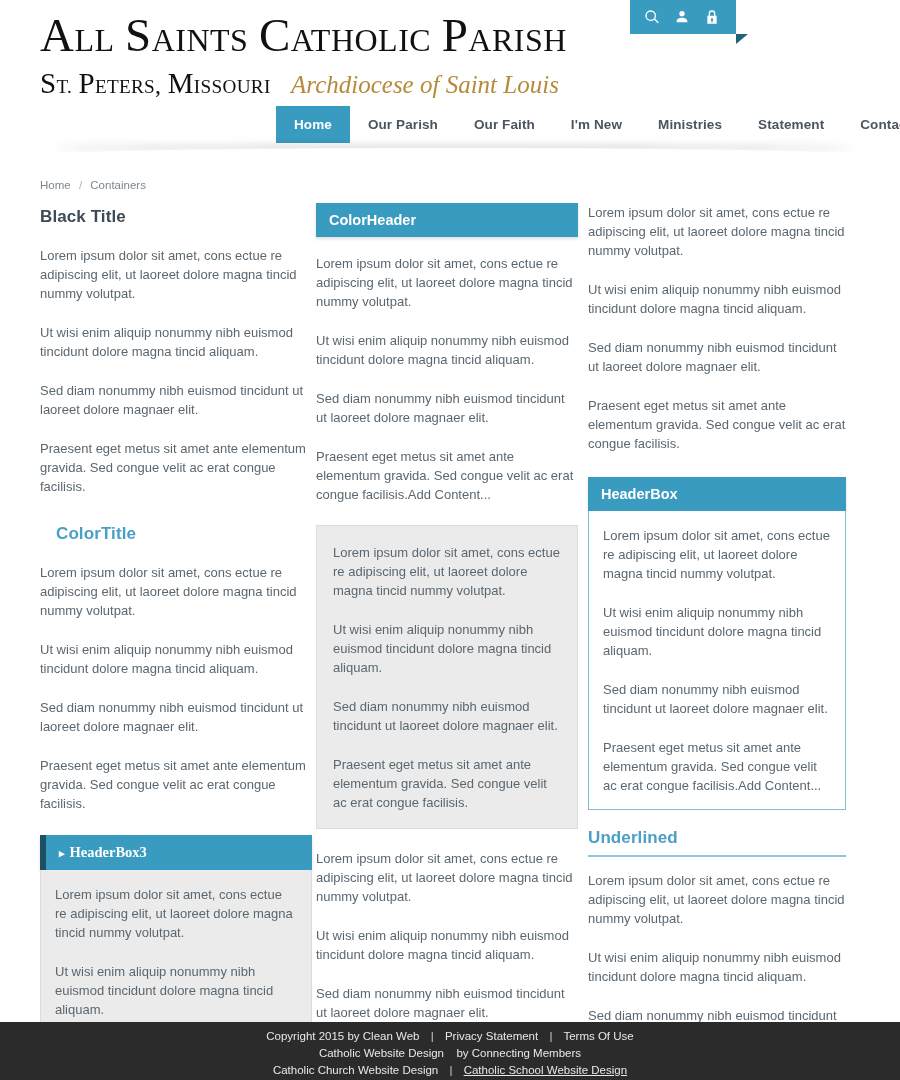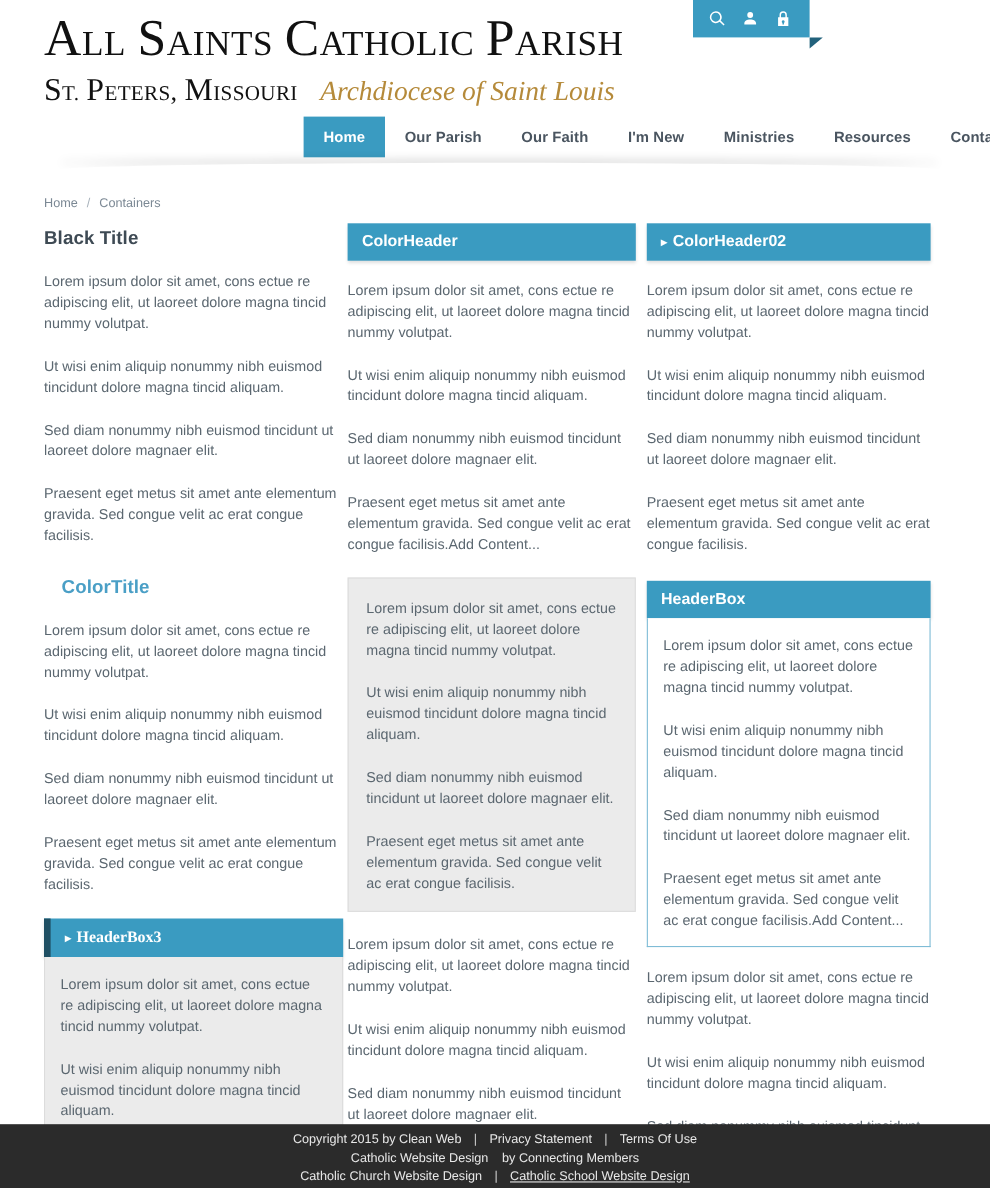--- a/index.html
+++ b/index.html
@@ -187,21 +187,21 @@
     <div class="ribbon-fold"></div>
   </div>
 
   <div class="nav-wrap">
     <nav class="nav">
       <div class="nav-item active">Home</div>
       <div class="nav-item">Our Parish</div>
       <div class="nav-item">Our Faith</div>
       <div class="nav-item">I'm New</div>
       <div class="nav-item">Ministries</div>
-      <div class="nav-item">Resources</div>
+      <div class="nav-item">Statement</div>
       <div class="nav-item">Contact Us</div>
     </nav>
   </div>
   <div class="nav-shadow"></div>
 
   <div class="breadcrumb">
     <a href="#">Home</a>
     <span class="sep">/</span>
     <span>Containers</span>
   </div>
@@ -255,40 +255,38 @@
 
       <p class="body-p">Lorem ipsum dolor sit amet, cons ectue re adipiscing elit, ut laoreet dolore magna tincid nummy volutpat.</p>
       <p class="body-p">Ut wisi enim aliquip nonummy nibh euismod tincidunt dolore magna tincid aliquam.</p>
       <p class="body-p">Sed diam nonummy nibh euismod tincidunt ut laoreet dolore magnaer elit.</p>
       <p class="body-p">Praesent eget metus sit amet ante elementum gravida. Sed congue velit ac erat congue facilisis.Add Content...</p>
 
     </div>
 
     <div class="col col-right">
 
-      <div class="color-header">
-        <span class="arrow">▸</span><span>ColorHeader02</span>
-      </div>
       <p class="body-p">Lorem ipsum dolor sit amet, cons ectue re adipiscing elit, ut laoreet dolore magna tincid nummy volutpat.</p>
       <p class="body-p">Ut wisi enim aliquip nonummy nibh euismod tincidunt dolore magna tincid aliquam.</p>
       <p class="body-p">Sed diam nonummy nibh euismod tincidunt ut laoreet dolore magnaer elit.</p>
       <p class="body-p" style="margin-bottom:24px">Praesent eget metus sit amet ante elementum gravida. Sed congue velit ac erat congue facilisis.</p>
 
       <div class="header-box">
         <div class="hb-title">
           <span>HeaderBox</span>
         </div>
         <div class="hb-body">
           <p class="body-p">Lorem ipsum dolor sit amet, cons ectue re adipiscing elit, ut laoreet dolore magna tincid nummy volutpat.</p>
           <p class="body-p">Ut wisi enim aliquip nonummy nibh euismod tincidunt dolore magna tincid aliquam.</p>
           <p class="body-p">Sed diam nonummy nibh euismod tincidunt ut laoreet dolore magnaer elit.</p>
           <p class="body-p">Praesent eget metus sit amet ante elementum gravida. Sed congue velit ac erat congue facilisis.Add Content...</p>
         </div>
       </div>
 
+      <h3 class="underlined-title">Underlined</h3>
       <p class="body-p">Lorem ipsum dolor sit amet, cons ectue re adipiscing elit, ut laoreet dolore magna tincid nummy volutpat.</p>
       <p class="body-p">Ut wisi enim aliquip nonummy nibh euismod tincidunt dolore magna tincid aliquam.</p>
       <p class="body-p">Sed diam nonummy nibh euismod tincidunt ut laoreet dolore magnaer elit.</p>
 
     </div>
 
   </div>
 
   <div class="footer">
     <div class="footer-row">

